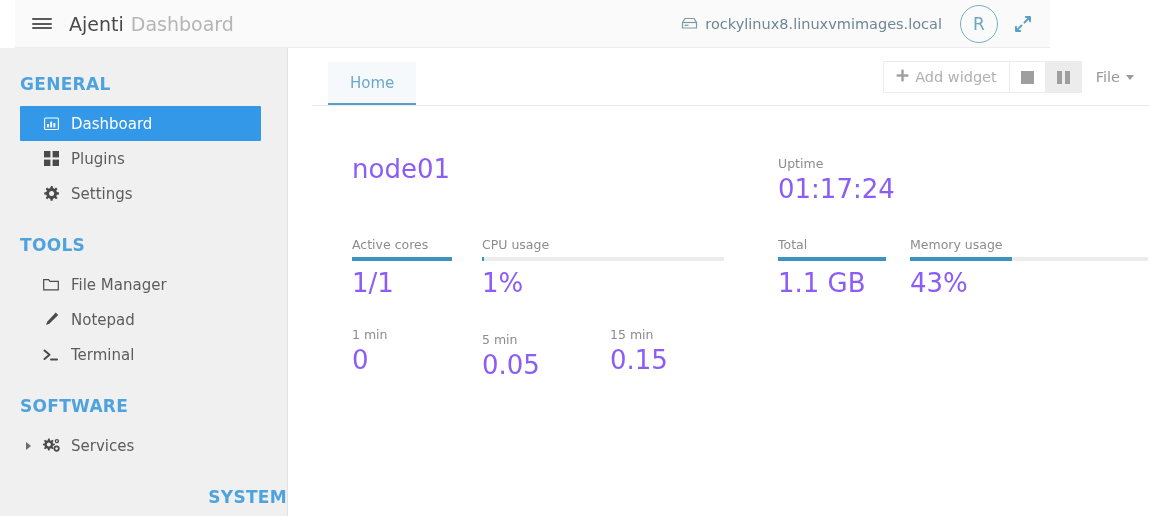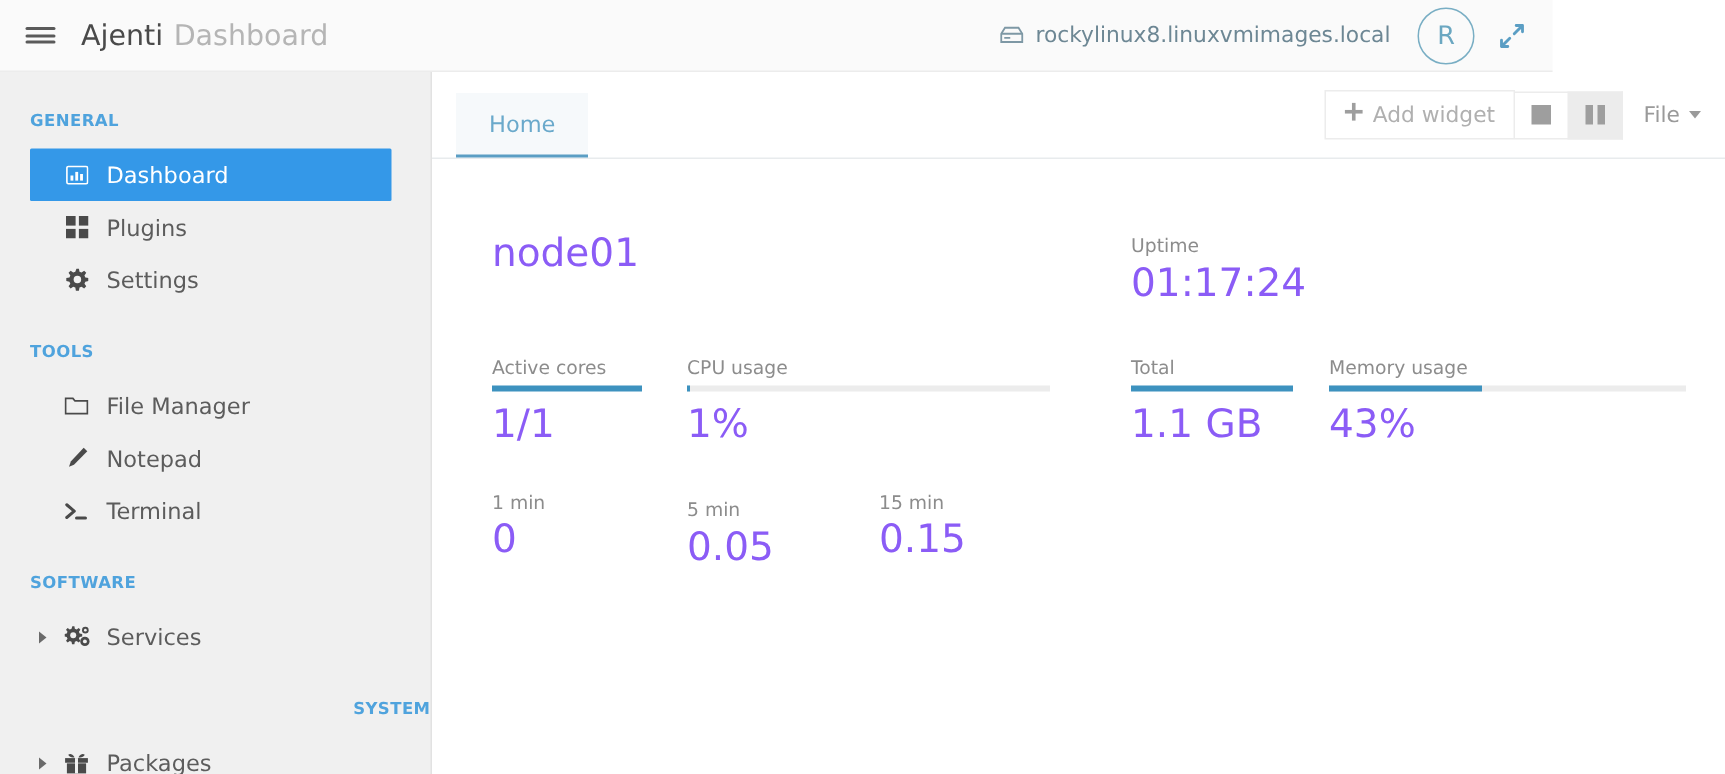--- a/index.html
+++ b/index.html
@@ -5,21 +5,21 @@
   * { box-sizing: border-box; margin: 0; padding: 0; }
   html, body {
     width: 1150px; height: 516px;
     font-family: "DejaVu Sans", "Liberation Sans", sans-serif;
     background: #ffffff;
     overflow: hidden;
   }
 
   
   #topbar {
-    position: absolute; left: 0; top: 0; width: 1035px; height: 48px;
+    position: absolute; left: 15px; top: 0; width: 1035px; height: 48px;
     background: #fafafa;
     border-bottom: 1px solid #ececec;
     display: flex; align-items: center;
   }
   #hamburger {
     width: 54px; height: 48px;
     display: flex; align-items: center; justify-content: center;
     cursor: pointer;
   }
   #hamburger .bar {
@@ -56,21 +56,21 @@
   }
 
   
   #sidebar {
     position: absolute; left: 0; top: 48px; width: 288px; height: 468px;
     background: #f0f0f0;
     border-right: 1px solid #e2e2e2;
     overflow: hidden;
   }
   .section-title {
-    color: #4fa3dd; font-size: 11px; font-weight: bold; letter-spacing: .3px;
+    color: #4fa3dd; font-size: 17px; font-weight: bold; letter-spacing: .3px;
     padding: 0 0 0 20px;
   }
   .nav-item {
     display: flex; align-items: center; gap: 11px;
     height: 35px; margin: 0 26px 0 20px; padding-left: 22px;
     color: #5c5c5c; font-size: 15px; cursor: pointer;
     border-radius: 1px;
     position: relative;
   }
   .nav-item .ico {
@@ -86,20 +86,21 @@
     width: 0; height: 0;
     border-left: 5px solid #6a6a6a;
     border-top: 4px solid transparent;
     border-bottom: 4px solid transparent;
   }
 
   
   #main {
     position: absolute; left: 288px; top: 48px; width: 862px; height: 468px;
     background: #ffffff;
+    padding-left: 24px;
   }
   #tabbar {
     position: relative; height: 58px;
     display: flex; align-items: flex-end;
     border-bottom: 1px solid #e8ebed;
   }
   #tab-home {
     margin-left: 16px;
     padding: 12px 22px 11px 22px;
     background: #f6f9fb;

